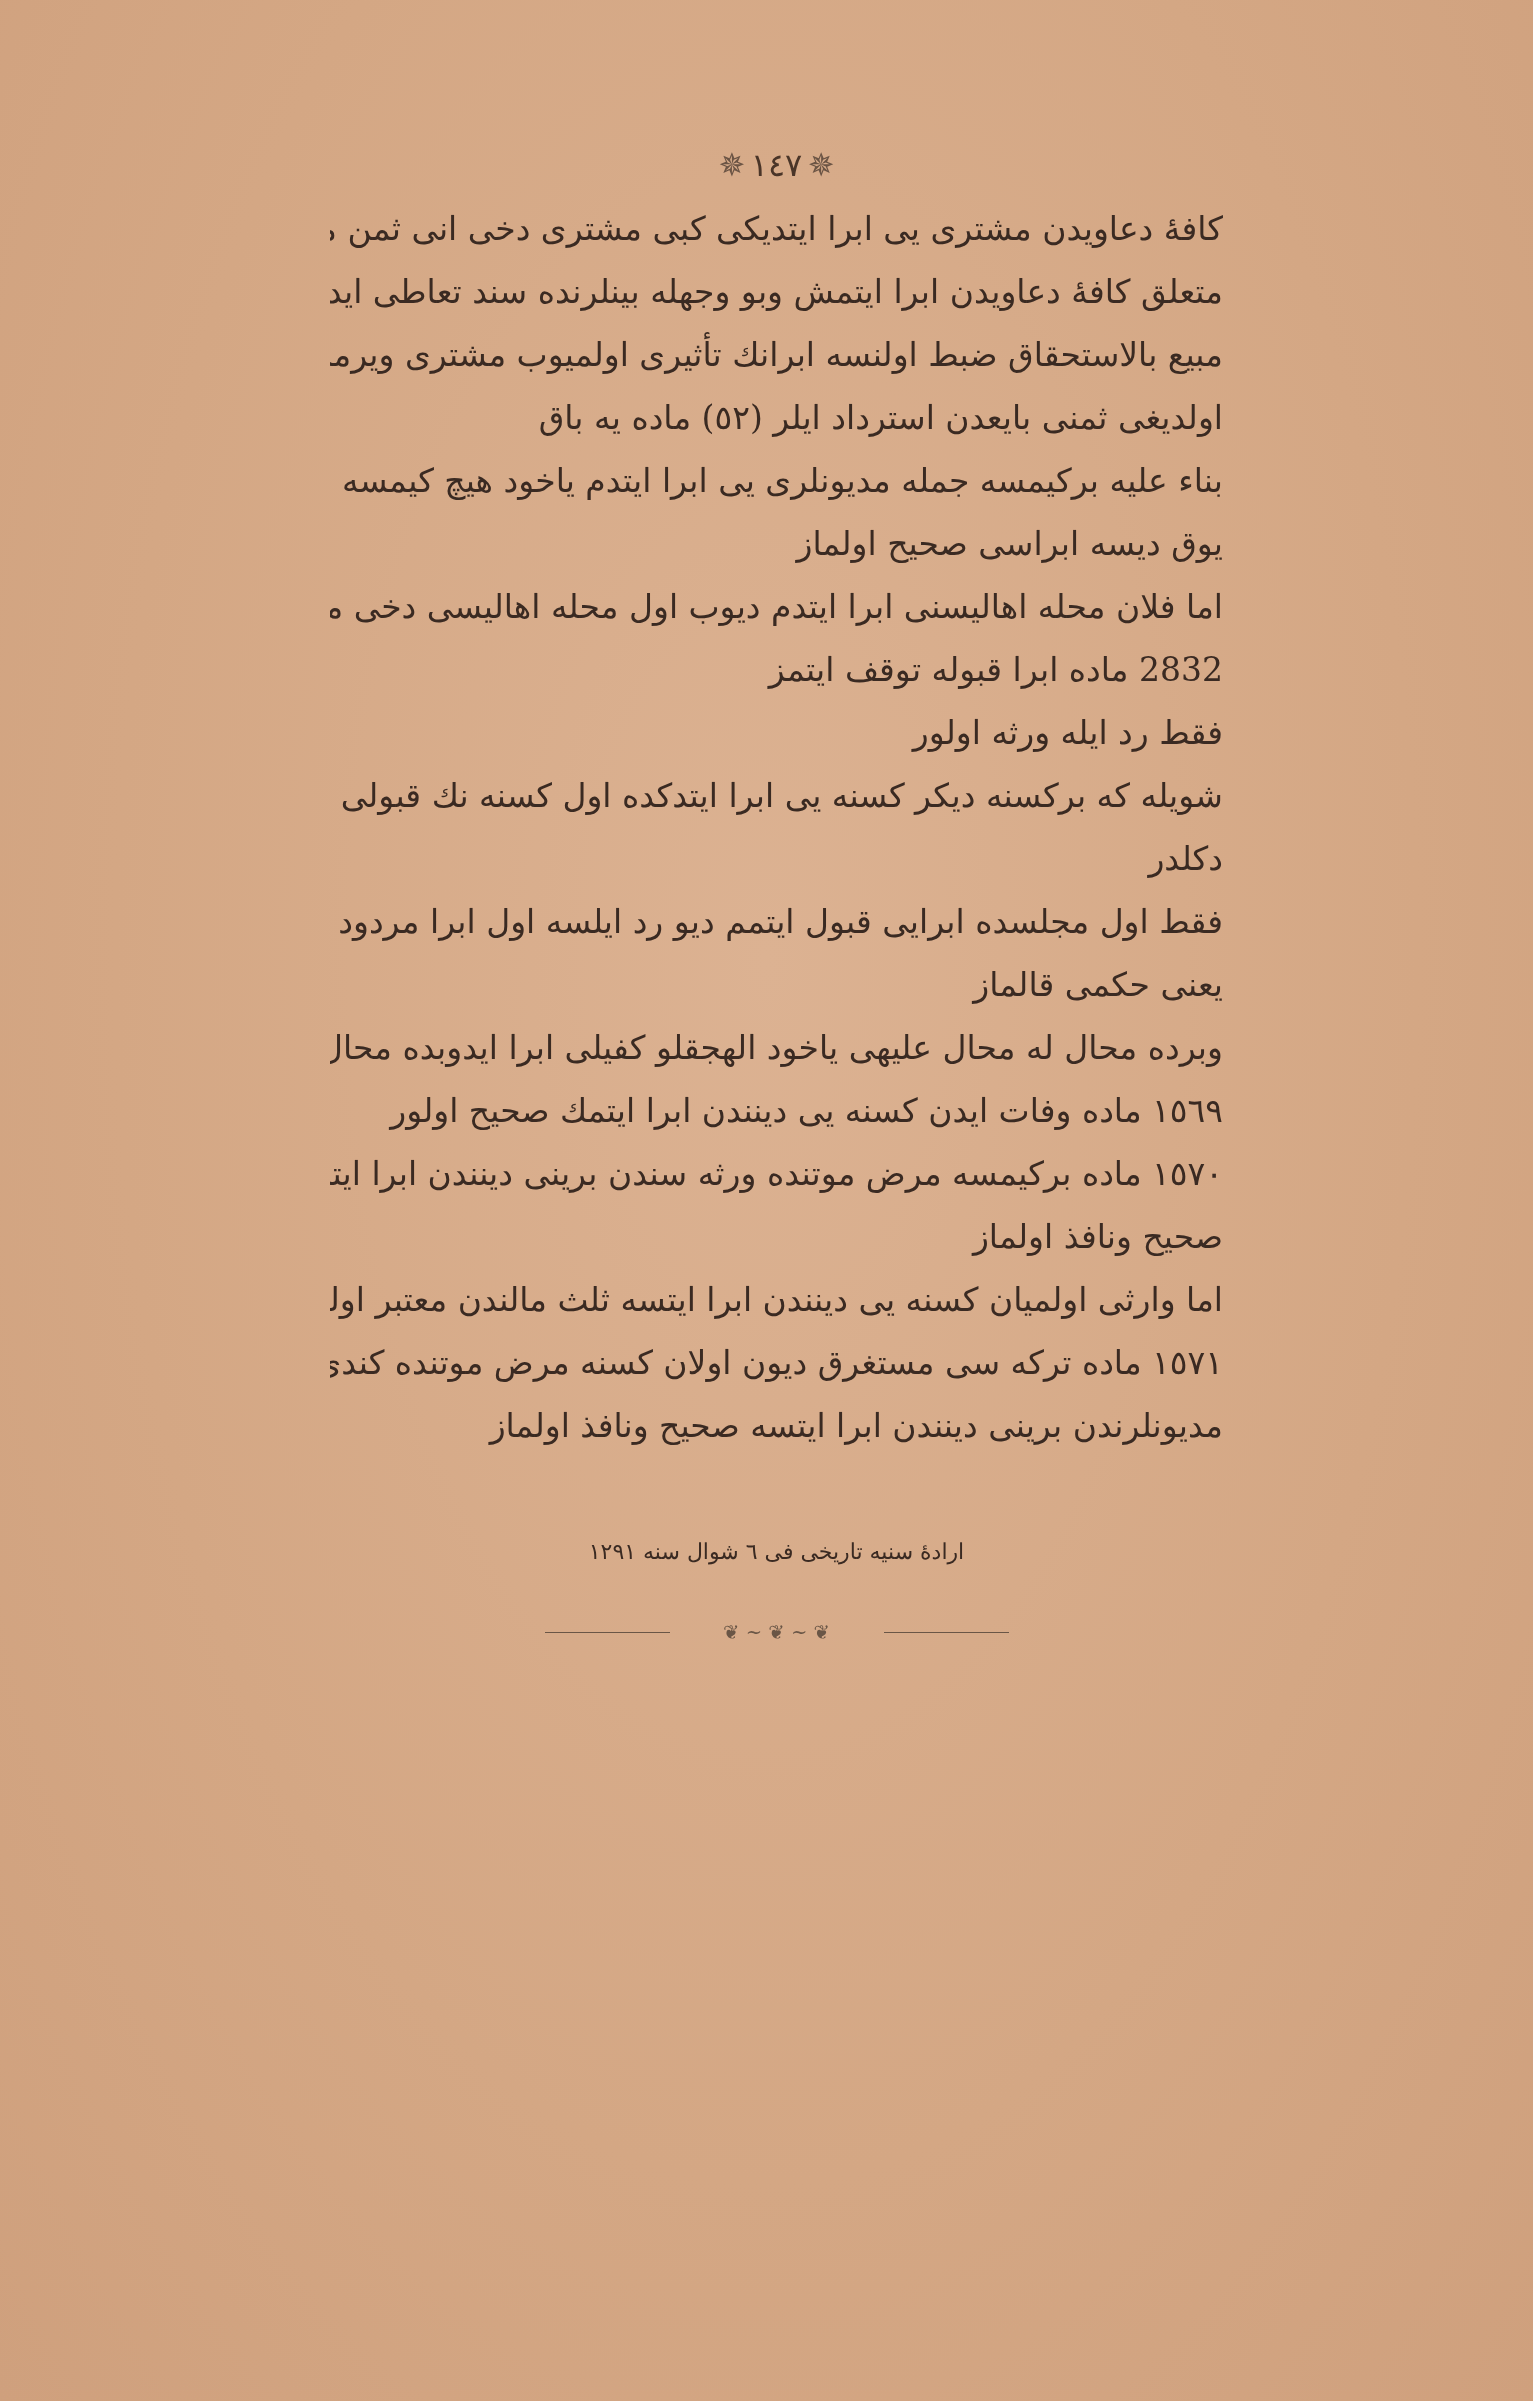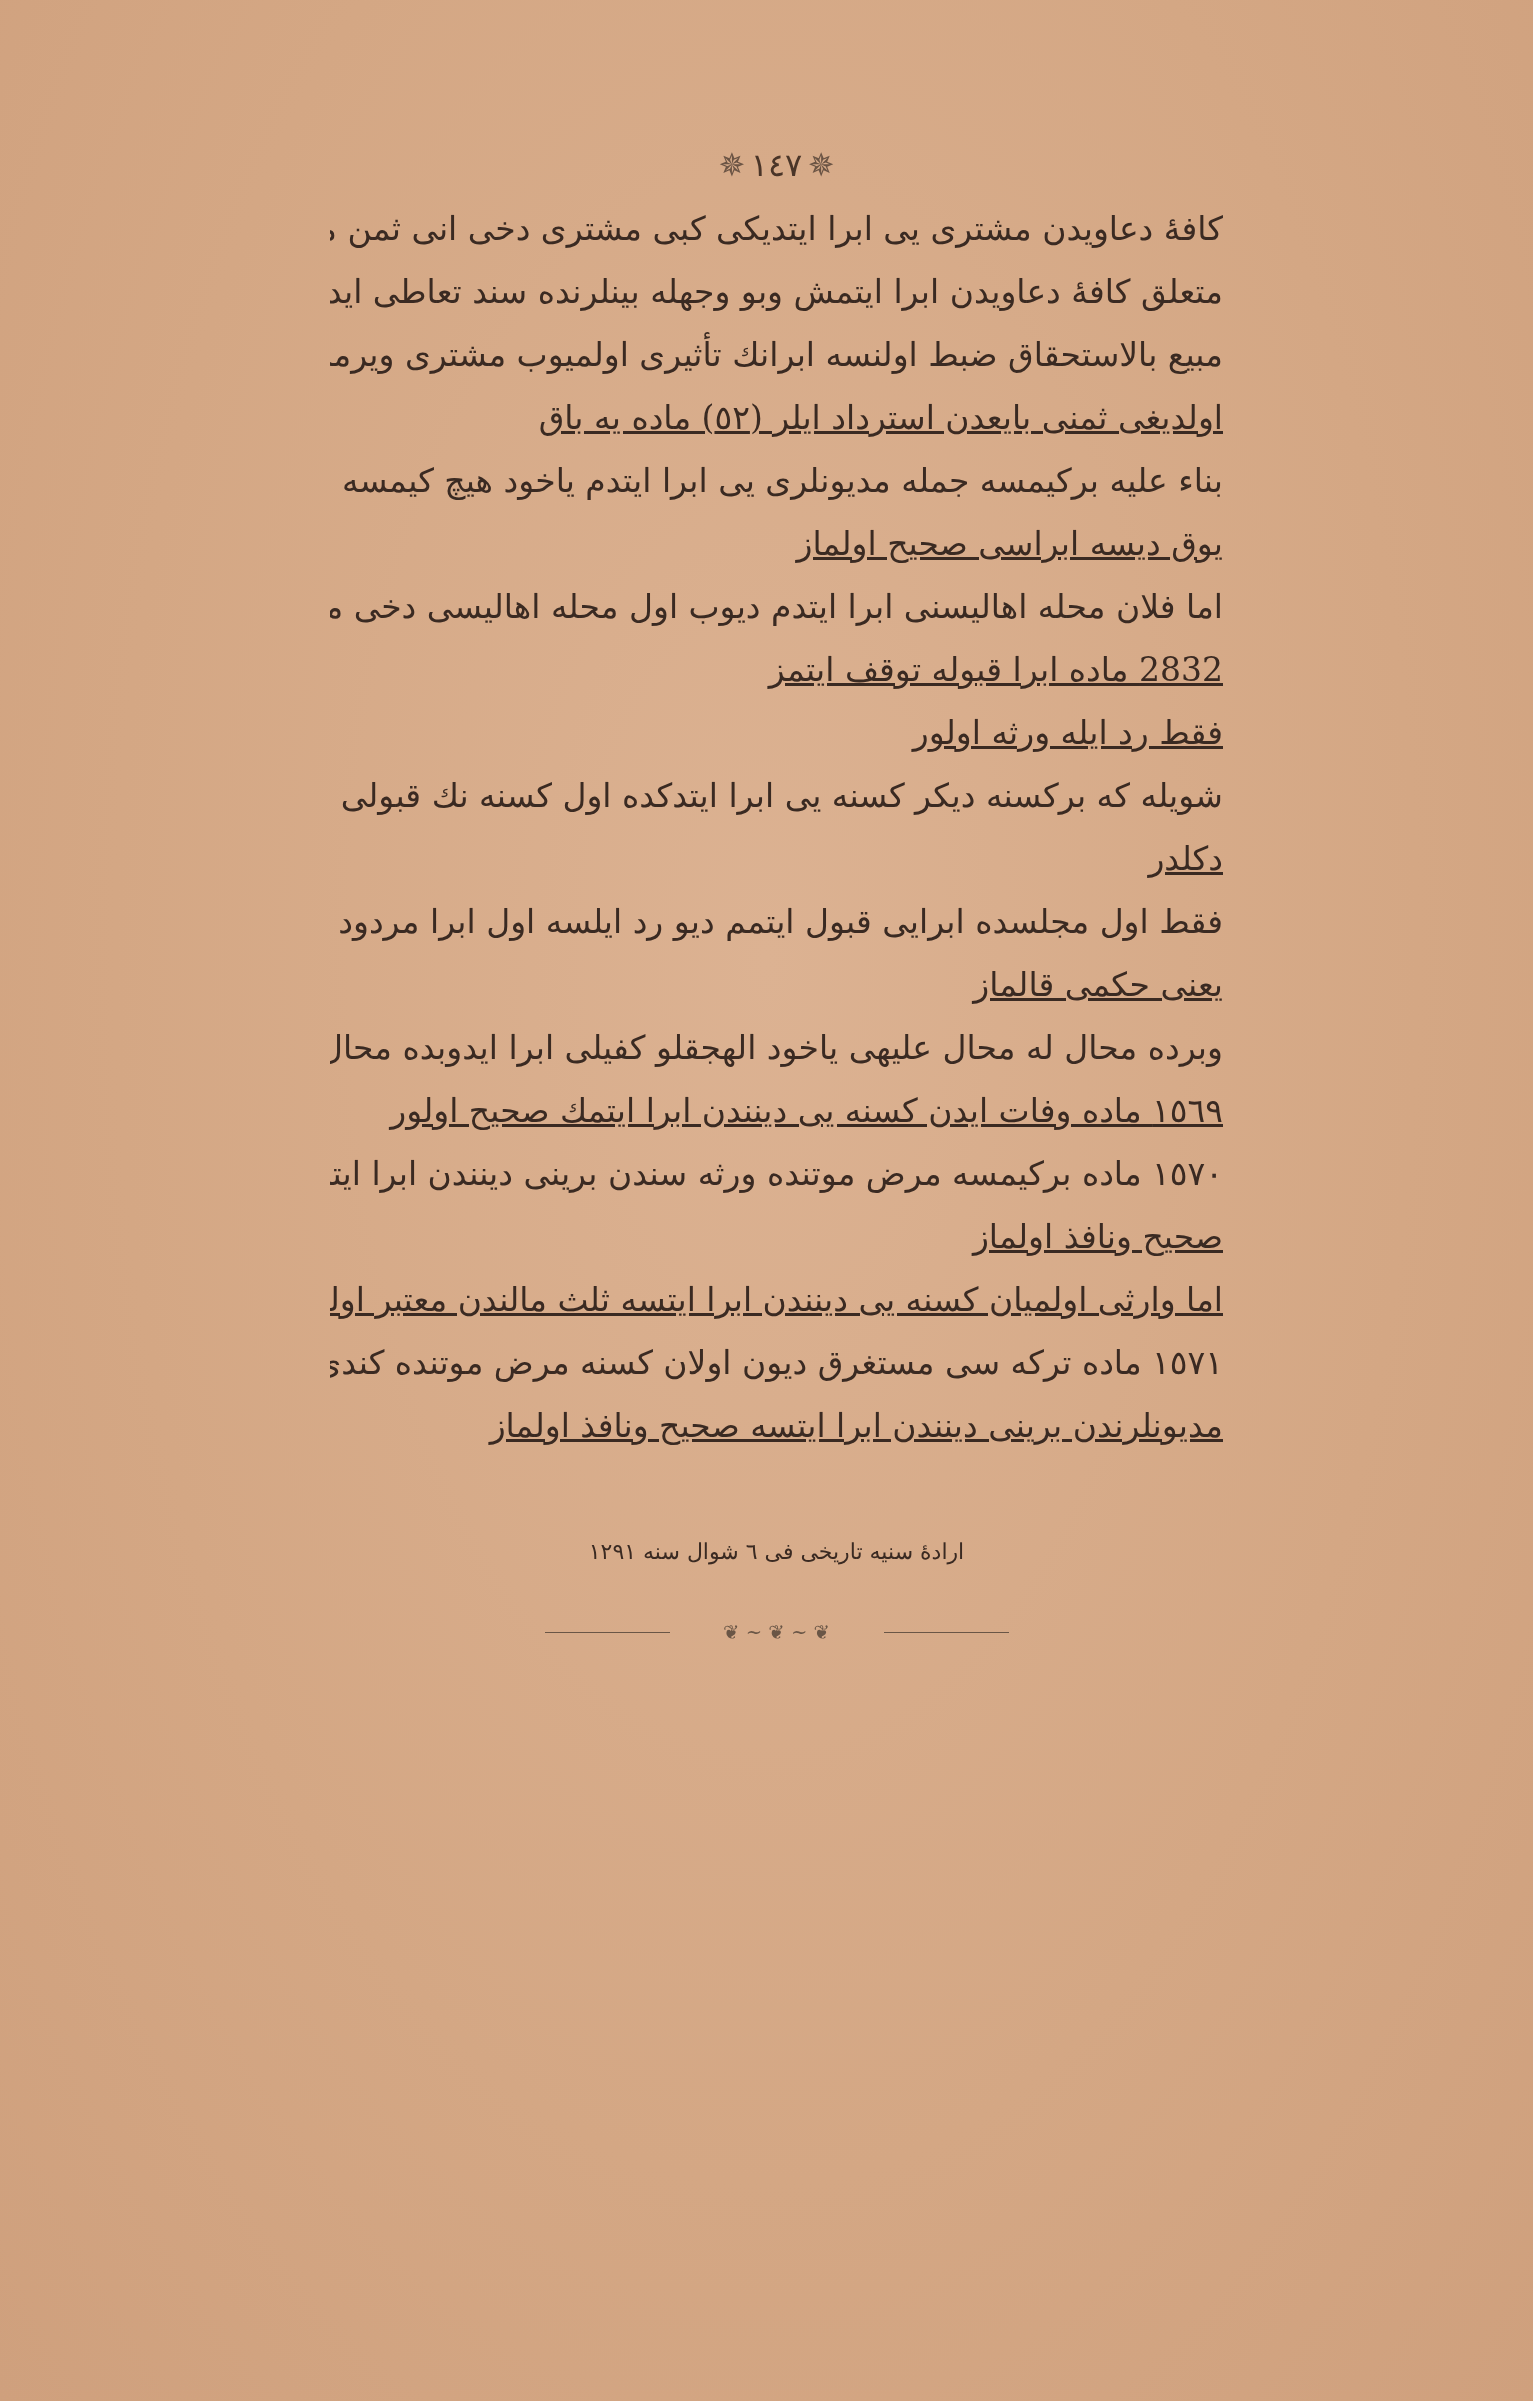--- a/index.html
+++ b/index.html
@@ -12,21 +12,21 @@
     position: relative;
     overflow: hidden;
   }
   .page { position: absolute; left: 330px; top: 134px; width: 893px; }
   .header { text-align: center; font-size: 32px; height: 63px; line-height: 63px; color: #4a3528; }
   .header .orn { color: #6b5444; margin: 0 5.4px; }
   .line {
     direction: rtl; text-align: justify; text-align-last: justify;
     font-size: 33px; height: 63px; line-height: 63px; white-space: nowrap; overflow: hidden;
   }
-  .line.short { text-align-last: right; text-decoration: underline; }
+  .line.short { text-align-last: right; }
   .footer { direction: rtl; text-align: center; font-size: 22px; margin-top: 63px; height: 63px; line-height: 63px; }
   .divider { margin: 36px auto 0; width: 464px; height: 27px; position: relative; }
   .divider .rule { position: absolute; top: 12.5px; height: 1.8px; width: 125px; background: #6a5646; }
   .divider .rule.l { left: 0; } .divider .rule.r { right: 0; }
   .divider .mid { position: absolute; left: 134px; width: 196px; text-align: center; font-size: 19.6px; color: #6a5646; line-height: 27px; }
 </style>
 </head>
 <body>
 
 <div class="page">

